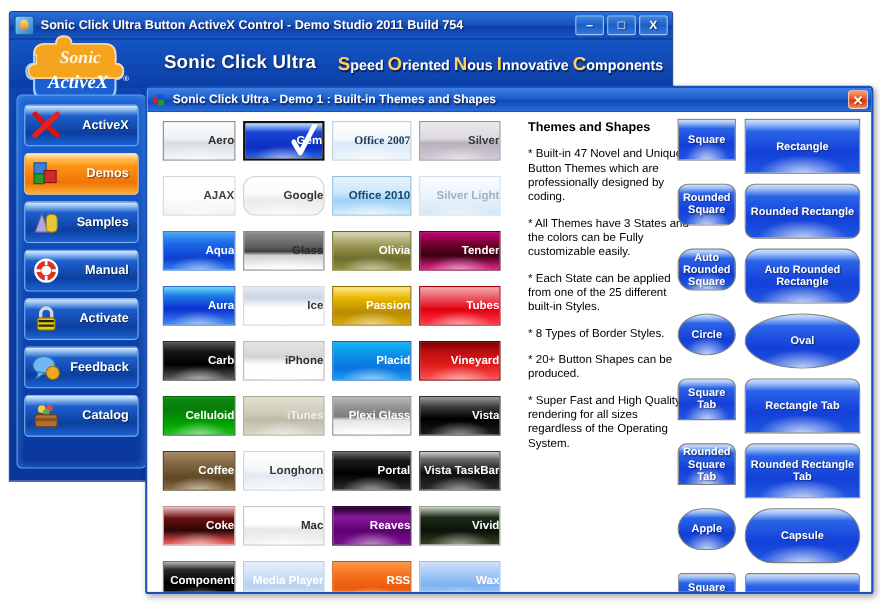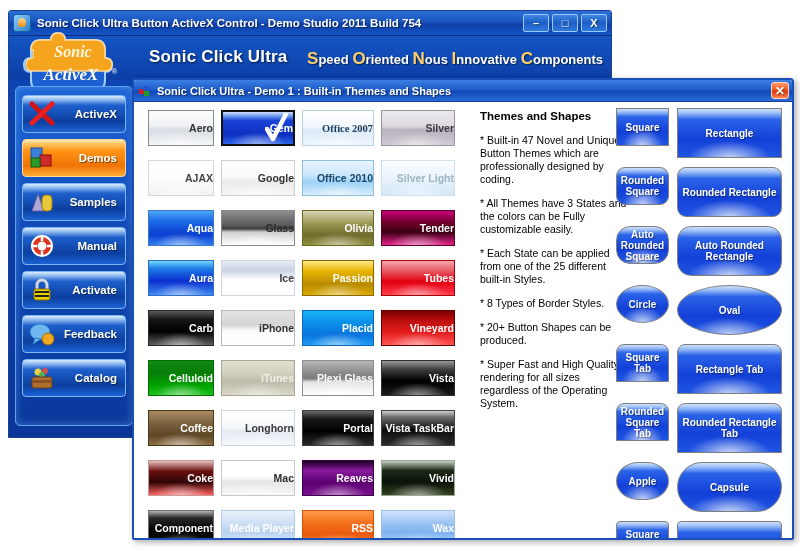--- a/index.html
+++ b/index.html
@@ -336,21 +336,21 @@
               <span>Office 2007</span>
             </div>
             <div class="tbtn w4" style="background: linear-gradient(rgb(236, 234, 238) 0%, rgb(220, 216, 222) 45%, rgb(184, 178, 190) 55%, rgb(207, 201, 211) 100%); color: rgb(58, 58, 66); border-color: rgb(154, 148, 160);">
               <span>Silver</span>
             </div>
           </div>
           <div class="theme-row">
             <div class="tbtn w1" style="background: linear-gradient(rgb(255, 255, 255) 0%, rgb(253, 253, 253) 50%, rgb(242, 242, 242) 100%); color: rgb(68, 68, 68); border-color: rgb(216, 216, 216);">
               <span>AJAX</span>
             </div>
-            <div class="tbtn w2" style="background: linear-gradient(rgb(255, 255, 255) 0%, rgb(250, 250, 250) 45%, rgb(234, 234, 234) 60%, rgb(246, 246, 246) 100%); color: rgb(51, 51, 51); border-color: rgb(207, 207, 207);">
+            <div class="tbtn w2" style="background: linear-gradient(rgb(255, 255, 255) 0%, rgb(250, 250, 250) 45%, rgb(234, 234, 234) 60%, rgb(246, 246, 246) 100%); color: rgb(51, 51, 51); border-color: rgb(207, 207, 207); border-radius: 11px;">
               <span>Google</span>
             </div>
             <div class="tbtn w3" style="background: linear-gradient(rgb(232, 244, 254) 0%, rgb(205, 231, 251) 40%, rgb(158, 210, 246) 62%, rgb(214, 236, 252) 100%); color: rgb(23, 72, 110); border-color: rgb(141, 190, 222);">
               <span>Office 2010</span>
             </div>
             <div class="tbtn w4" style="background: linear-gradient(rgb(251, 253, 255) 0%, rgb(234, 243, 251) 50%, rgb(212, 231, 247) 100%); color: rgb(159, 180, 196); border-color: rgb(207, 224, 238);">
               <span>Silver Light</span>
             </div>
           </div>
           <div class="theme-row">

